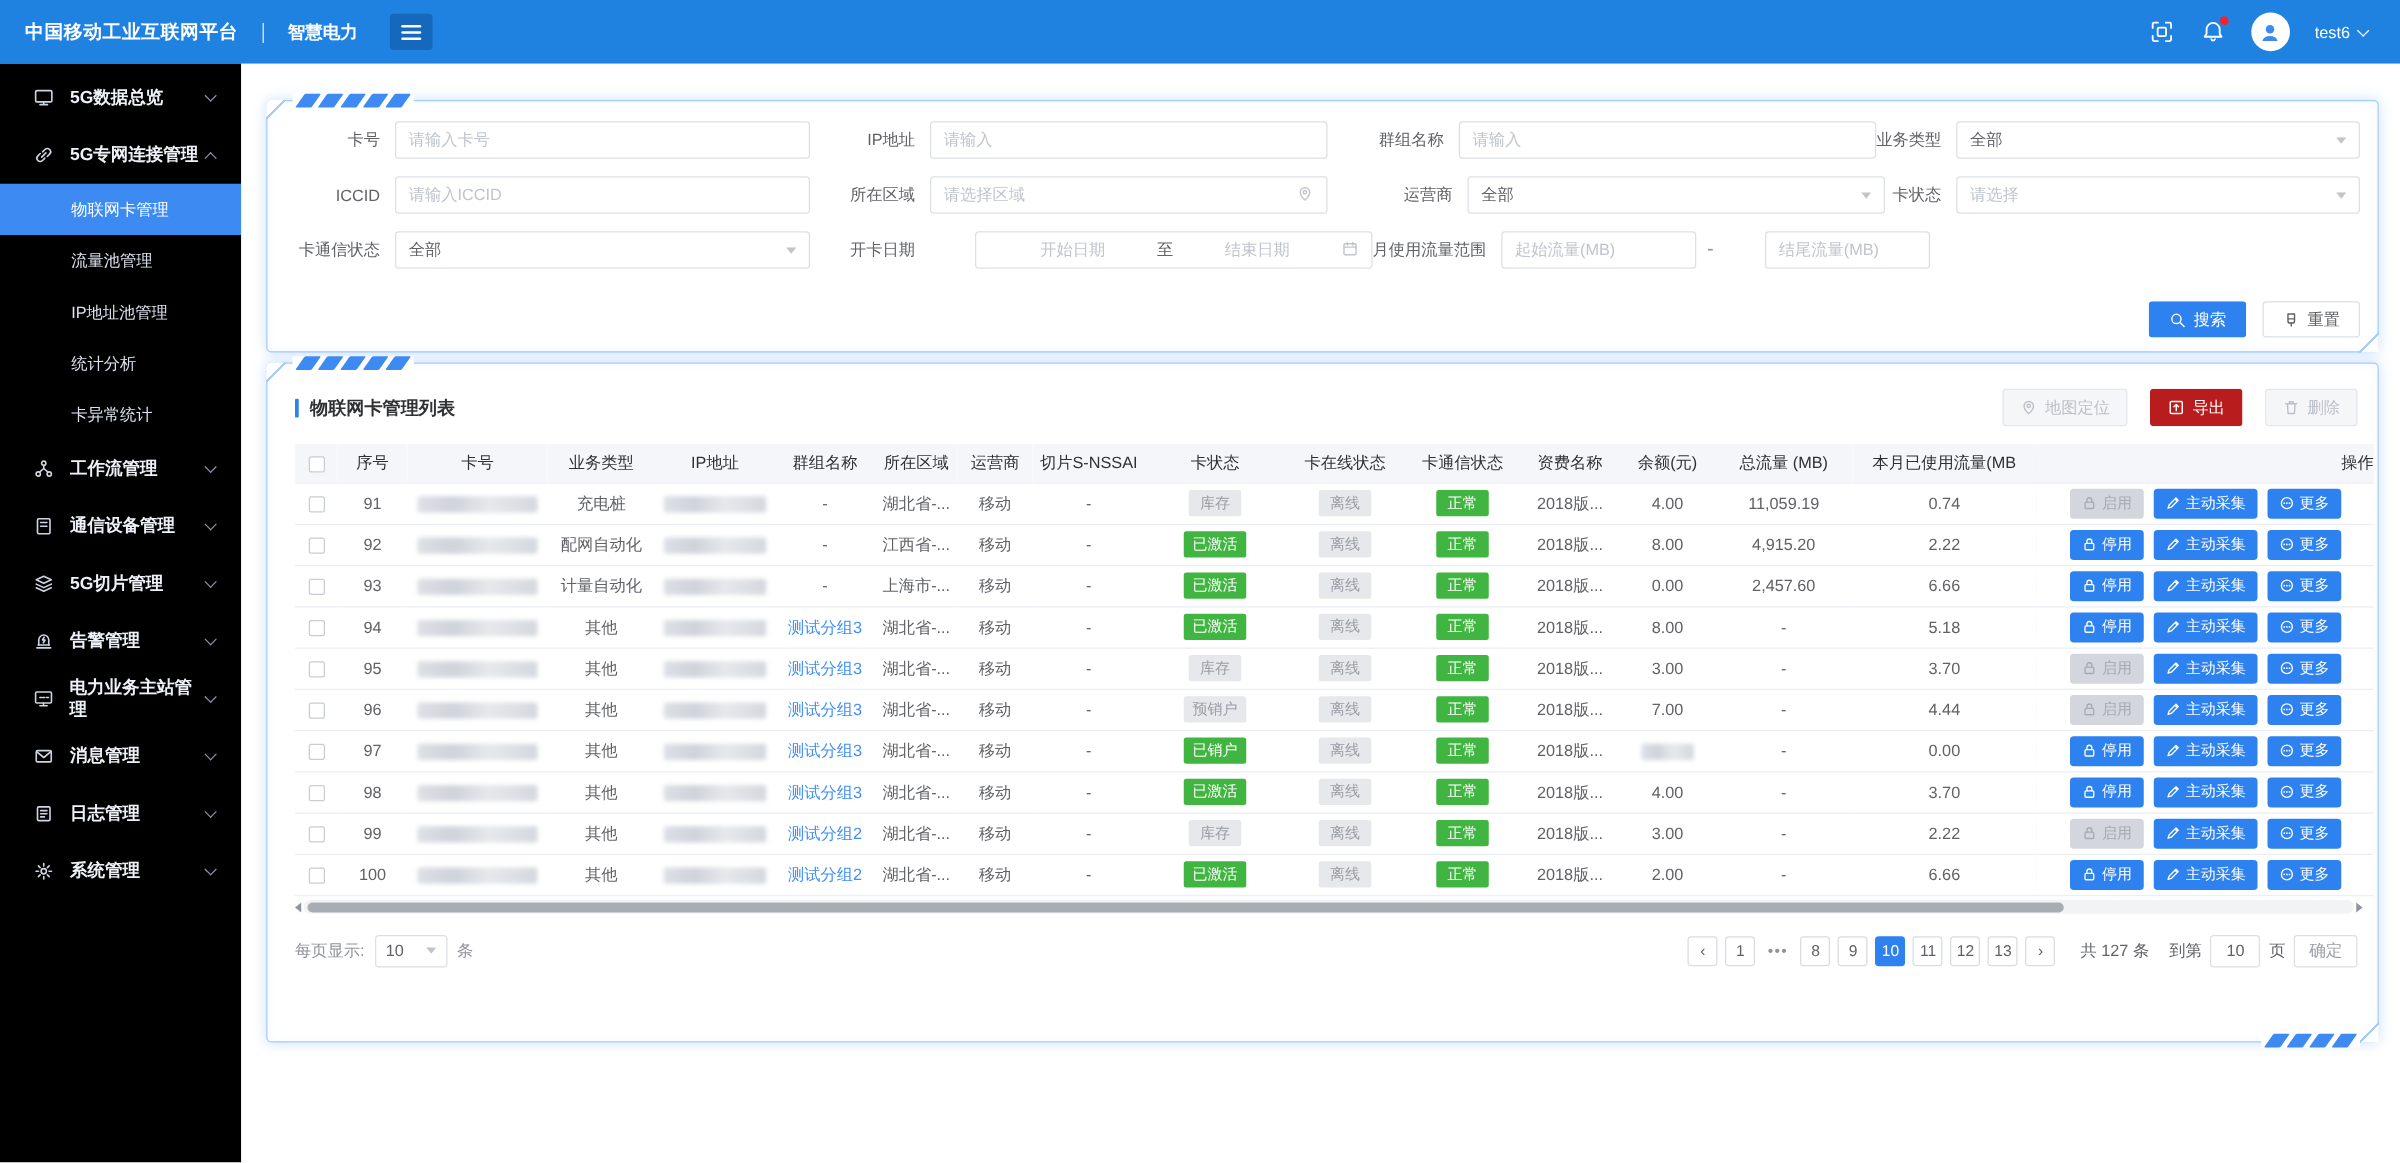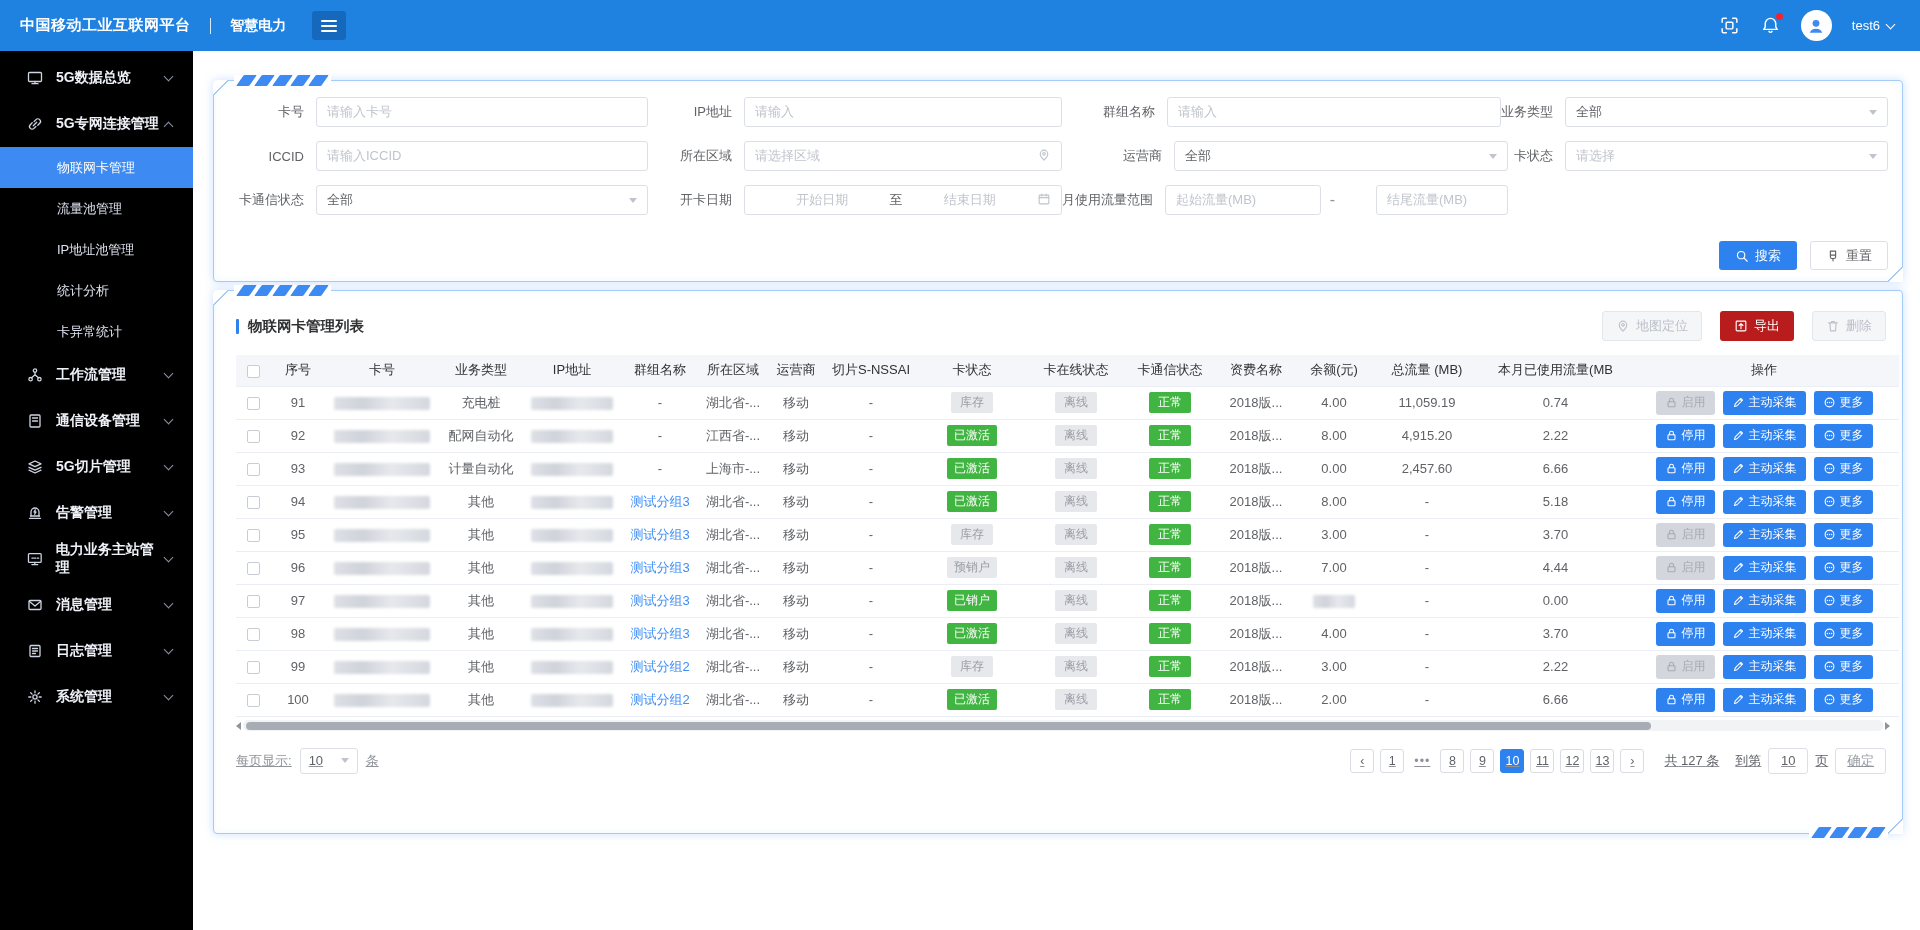--- a/index.html
+++ b/index.html
@@ -54,21 +54,21 @@
   .cell.c1 .f-label { width:102px; }
   .cell.c2 .f-label { width:96px; }
   .cell.c3 { width:446px; } .cell.c3 .f-label { flex:1; }
   .cell.c4 { flex:1; } .cell.c4 .f-label { flex:1; }
   .inp { height:30px; border:1px solid #dcdfe6; border-radius:3px; background:#fff; display:flex; align-items:center; padding:0 10px; font-size:13px; color:#606266; position:relative; }
   .inp .ph { color:#c0c4cc; }
   .inp .val { color:#606266; }
   .inp .sfx { margin-left:auto; color:#c0c4cc; }
   .caret { width:0; height:0; border-left:4.5px solid transparent; border-right:4.5px solid transparent; border-top:5px solid #c0c4cc; margin-left:auto; }
   .w332{width:332px;} .w318{width:318px;} .w334{width:334px;} .w323{width:323px;margin-right:14px;} .w299{width:299px;} .w250{width:250px;margin-left:32px;}
-  .dr { justify-content:center; }
+  .dr { justify-content:center;margin-left:36px; }
   .dr .to { color:#606266; }
   .dash { margin:0 9px; color:#909399; }
   .ic { display:inline-flex; }
   .ic svg { width:100%; height:100%; fill:none; stroke:currentColor; stroke-width:1.3; stroke-linecap:round; stroke-linejoin:round; }
   .ic .f { fill:currentColor; stroke:none; }
   .ic14 { width:14px; height:14px; }
 
   .f-actions { display:flex; justify-content:flex-end; gap:13px; padding-right:14px; margin-top:26px; }
   .sbtn { height:29px; border-radius:3px; font-size:13px; display:inline-flex; align-items:center; gap:6px; padding:0 15px; cursor:pointer; border:1px solid transparent; }
   .sbtn.primary { background:#2e82ef; color:#fff; }
@@ -82,41 +82,41 @@
   .head-actions { margin-left:auto; display:flex; gap:18px; }
   .tbtn { height:30px; border-radius:3px; font-size:13px; padding:0 13px; display:inline-flex; align-items:center; gap:6px; cursor:pointer; border:1px solid transparent; }
   .tbtn.primary { background:#b91c1c; color:#fff; }
   .tbtn.disabled { background:#f5f6f8; border-color:#e3e6eb; color:#bcc0c9; cursor:not-allowed; }
 
   .tbl-wrap { padding:0 12px 0 22px; }
   table.grid { border-collapse:collapse; table-layout:fixed; width:1663px; font-size:13px; }
   .grid th { height:31px; background:#f5f6fa; color:#303133; font-weight:500; text-align:center; white-space:nowrap; overflow:hidden; border-bottom:1px solid #ebeef5; }
   .grid td { height:33px; text-align:center; color:#606266; border-bottom:1px solid #ebeef5; white-space:nowrap; overflow:hidden; background:#fff; }
   .grid th.ops, .grid td.ops { box-shadow:-9px 0 10px -6px rgba(0,0,0,.14); }
-  .grid th.ops { background:#f5f6fa; }
+  .grid th.ops { background:#f5f6fa;text-align:right; }
   .cbx { display:inline-block; width:13px; height:13px; border:1px solid #c8ccd4; border-radius:2px; background:#fff; vertical-align:middle; cursor:pointer; }
   .badge { display:inline-block; min-width:42px; padding:3px 7px; font-size:12px; border-radius:2px; line-height:1.2; }
   .b-green { background:#41b541; color:#fff; }
   .b-gray { background:#e7e8eb; color:#9a9da5; }
   .blur { display:inline-block; height:13px; border-radius:2px; vertical-align:middle; background:linear-gradient(90deg,#dde0e5,#cfd3da 30%,#e6e8ec 60%,#d4d8de); filter:blur(1.6px); }
   .blur.card { width:96px; } .blur.ip { width:82px; } .blur.bal { width:42px; }
   a.glink { color:#3e8ef7; text-decoration:none; cursor:pointer; }
   .opbtns { display:flex; gap:8px; justify-content:center; align-items:center; }
   .obtn { height:24px; border-radius:3px; font-size:12px; display:inline-flex; align-items:center; gap:4px; padding:0 9px; cursor:pointer; background:#2e82ef; color:#fff; border:none; white-space:nowrap; }
   .obtn.disabled { background:#d3d6dd; color:#a6aab3; cursor:not-allowed; }
   .obtn .ic14 { width:13px; height:13px; }
 
   .hscroll { display:flex; align-items:center; margin:3px 12px 0 22px; height:12px; }
   .harrow { width:0; height:0; border-top:4px solid transparent; border-bottom:4px solid transparent; cursor:pointer; }
   .harrow.left { border-right:5px solid #8f959e; margin-right:2px; }
   .harrow.right { border-left:5px solid #8f959e; margin-left:2px; }
   .htrack { flex:1; height:11px; background:#f2f3f5; border-radius:5px; position:relative; }
   .hthumb { position:absolute; left:3px; top:1.5px; height:8px; width:1405px; background:#a8adb5; border-radius:4px; cursor:grab; }
 
-  .t-footer { display:flex; align-items:center; margin:16px 16px 0 22px; font-size:13px; color:#909399;text-decoration:underline; }
+  .t-footer { display:flex; align-items:center; margin:16px 16px 0 22px; font-size:13px; color:#909399; }
   .psize { display:flex; align-items:center; gap:8px; }
   .psel { width:58px; height:26px; border:1px solid #dcdfe6; border-radius:3px; display:flex; align-items:center; padding:0 8px; color:#606266; cursor:pointer; }
   .pager { margin-left:auto; display:flex; align-items:center; gap:6px; }
   .pg { min-width:24px; height:24px; border:1px solid #d9dce3; border-radius:3px; background:#fff; color:#606266; font-size:12.5px; display:inline-flex; align-items:center; justify-content:center; padding:0 4px; cursor:pointer; }
   .pg.active { background:#2e82ef; border-color:#2e82ef; color:#fff; }
   .pg.dots { border:none; color:#909399; letter-spacing:1px; }
   .total { margin:0 10px 0 14px; color:#606266; }
   .jump { display:flex; align-items:center; gap:7px; color:#606266; }
   .jinput { width:40px; height:26px; border:1px solid #dcdfe6; border-radius:3px; display:flex; align-items:center; justify-content:center; color:#606266; }
   .jconfirm { height:26px; padding:0 11px; border:1px solid #dcdfe6; border-radius:3px; background:#fff; color:#9a9da5; display:inline-flex; align-items:center; cursor:pointer; }

